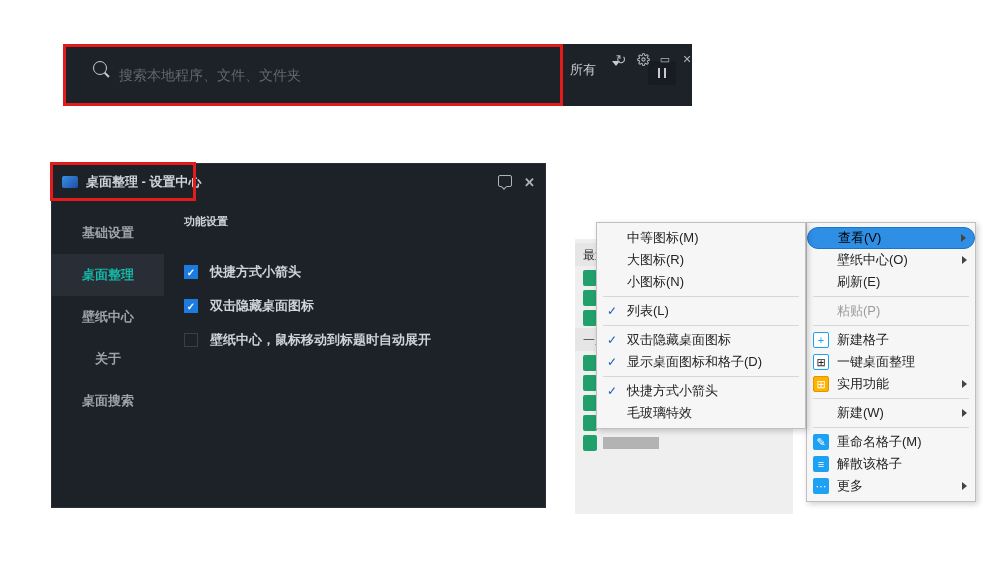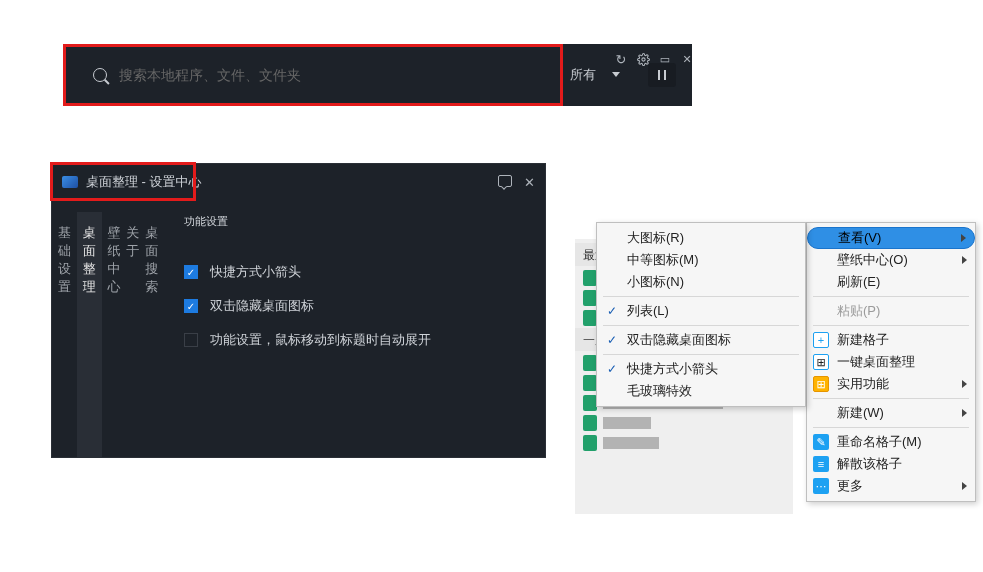--- a/index.html
+++ b/index.html
@@ -1,53 +1,53 @@
 <!DOCTYPE html>
 <html><head>
 <meta charset="utf-8">
 <style>
   * { box-sizing: border-box; margin: 0; padding: 0; }
   body { width: 983px; height: 572px; background: #fff; font-family: "Microsoft YaHei", sans-serif; font-size: 13px; position: relative; }
 
   
   .searchbar { position: absolute; left: 63px; top: 44px; width: 629px; height: 62px; background: #1d2229; display: flex; align-items: center; }
   .searchbar .red-border { position: absolute; left: 0; top: 0; width: 500px; height: 62px; border: 3px solid #e31b1b; pointer-events: none; }
-  .searchbar .search-row { display: flex; align-items: center; width: 100%; padding: 0 10px; gap: 8px; }
+  .searchbar .search-row { display: flex; align-items: flex-start; width: 100%; padding: 0 10px; gap: 8px; }
   .search-icon { width: 14px; height: 14px; border: 1.5px solid #c7cbd1; border-radius: 50%; position: relative; margin-left: 20px; }
   .search-icon::after { content: ''; position: absolute; width: 6px; height: 1.5px; background: #c7cbd1; right: -4px; bottom: -1px; transform: rotate(45deg); }
   .search-input { flex: 1; background: transparent; border: none; outline: none; color: #c7cbd1; font-size: 14px; padding: 6px 4px; }
   .search-input::placeholder { color: #666; }
   .filter-label { color: #c7cbd1; font-size: 13px; margin-left: 10px; }
   .chevron-down { width: 10px; height: 6px; display: inline-block; margin-left: 8px; position: relative; }
   .chevron-down::before { content: ''; position: absolute; border-left: 4px solid transparent; border-right: 4px solid transparent; border-top: 5px solid #c7cbd1; top: 0; left: 0; }
   .sort-btn { width: 28px; height: 24px; background: #181c22; margin-left: 18px; border-radius: 3px; display: flex; align-items: center; justify-content: center; margin-right: 6px; }
   .sort-glyph { position: relative; width: 12px; height: 12px; }
   .sort-glyph::before, .sort-glyph::after { content: ''; position: absolute; background: #c7cbd1; }
   .sort-glyph::before { width: 2px; height: 10px; left: 2px; top: 1px; }
   .sort-glyph::after { width: 2px; height: 10px; right: 2px; top: 1px; }
   .tb-overlay { position: absolute; left: 614px; top: 52px; display: flex; gap: 8px; color: #aeb4bb; font-size: 13px; }
   .tb-icon { width: 14px; height: 14px; display: inline-flex; align-items: center; justify-content: center; }
   .refresh-icon::before { content: '↻'; font-size: 13px; color: #aeb4bb; }
   .gear-icon svg { width: 13px; height: 13px; }
   .window-icon::before { content: '▭'; color: #aeb4bb; font-size: 11px; }
   .close-icon::before { content: '✕'; color: #aeb4bb; font-size: 11px; }
 
   
-  .settings { position: absolute; left: 51px; top: 163px; width: 495px; height: 295px; background: #1d2229; border: 1px solid #2a2f36; }
+  .settings { position: absolute; left: 51px; top: 163px; width: 495px; height: 345px; background: #1d2229; border: 1px solid #2a2f36; font-weight: bold; }
   .settings .red2 { position: absolute; left: -2px; top: -2px; width: 146px; height: 39px; border: 3px solid #e31b1b; pointer-events: none; }
   .settings-title { display: flex; align-items: center; height: 36px; padding: 0 10px; color: #cfd3d8; font-size: 13px; gap: 8px; }
   .monitor-icon { width: 16px; height: 12px; background: linear-gradient(135deg,#3a8ee6,#1e4fa3); border-radius: 2px; position: relative; }
   .settings-title-right { margin-left: auto; display: flex; gap: 12px; color: #aeb4bb; }
   .chat-icon { width: 14px; height: 12px; border: 1.3px solid #aeb4bb; border-radius: 2px; position: relative; }
   .chat-icon::after { content: ''; position: absolute; width: 3px; height: 3px; border-left: 1.3px solid #aeb4bb; border-bottom: 1.3px solid #aeb4bb; bottom: -3px; left: 3px; transform: rotate(-45deg); background: #1d2229; }
   .x-icon::before { content: '✕'; font-size: 13px; }
   .settings-body { display: flex; height: calc(100% - 36px); }
-  .settings-nav { width: 112px; display: flex; flex-direction: row; padding-top: 12px; }
+  .settings-nav { width: 112px; display: flex; flex-direction: column; padding-top: 12px; }
   .nav-item { color: #9ea3a9; font-size: 13px; padding: 12px 0; text-align: center; cursor: pointer; }
-  .nav-item.active { color: #e5e5e5; background: #292e36; }
+  .nav-item.active { color: #14b8a6; background: #292e36; }
   .settings-content { flex: 1; padding: 14px 20px; color: #cfd3d8; }
   .section-title { font-size: 11px; margin-bottom: 34px; color: #cfd3d8; }
   .chk-row { display: flex; align-items: center; gap: 12px; margin-bottom: 16px; }
   .chk { width: 14px; height: 14px; border: 1px solid #3a3f47; display: inline-flex; align-items: center; justify-content: center; background: #1d2229; }
   .chk.checked { background: #1d7be0; border-color: #1d7be0; }
   .chk.checked::after { content: '✓'; color: #fff; font-size: 10px; }
 
   
   .filelist { position: absolute; left: 575px; top: 239px; width: 218px; height: 275px; background: #efefef; padding-top: 4px; filter: none; }
   .flabel { color: #333; font-size: 12px; padding: 4px 10px 2px 8px; background: #e6e6e6; margin-bottom: 2px; display: flex; align-items: center; }
@@ -129,21 +129,21 @@
           <div class="chk-row">
             <span class="chk checked"></span>
             <span>快捷方式小箭头</span>
           </div>
           <div class="chk-row">
             <span class="chk checked"></span>
             <span>双击隐藏桌面图标</span>
           </div>
           <div class="chk-row">
             <span class="chk"></span>
-            <span>功能设置，鼠标移动到标题时自动展开</span>
+            <span>壁纸中心，鼠标移动到标题时自动展开</span>
           </div>
         </div>
     </div>
   </div>
 </div>
 
 <div class="filelist" id="filelist">
     <div class="flabel">最近</div>
     <div class="fitem">
       <span class="ficon"></span>
@@ -174,27 +174,28 @@
       <span class="ficon"></span>
       <span class="pix pix3"></span>
     </div>
     <div class="fitem">
       <span class="ficon"></span>
       <span class="pix pix4"></span>
     </div>
   </div>
 
 <div class="submenu1" id="submenu1">
+    <div class="row">中等图标(M)</div>
     <div class="row">大图标(R)</div>
-    <div class="row">中等图标(M)</div>
     <div class="row">小图标(N)</div>
     <div class="sep"></div>
     <div class="row check">列表(L)</div>
     <div class="sep"></div>
     <div class="row check">双击隐藏桌面图标</div>
+    <div class="row check">显示桌面图标和格子(D)</div>
     <div class="sep"></div>
     <div class="row check">快捷方式小箭头</div>
     <div class="row">毛玻璃特效</div>
   </div>
 
 <div class="menu2" id="menu2">
     <div class="row highlight">
       <span>查看(V)</span>
       <span class="arrow-right"></span>
     </div>

